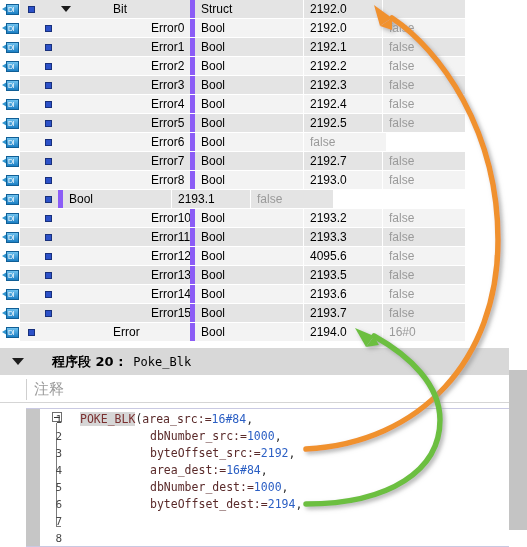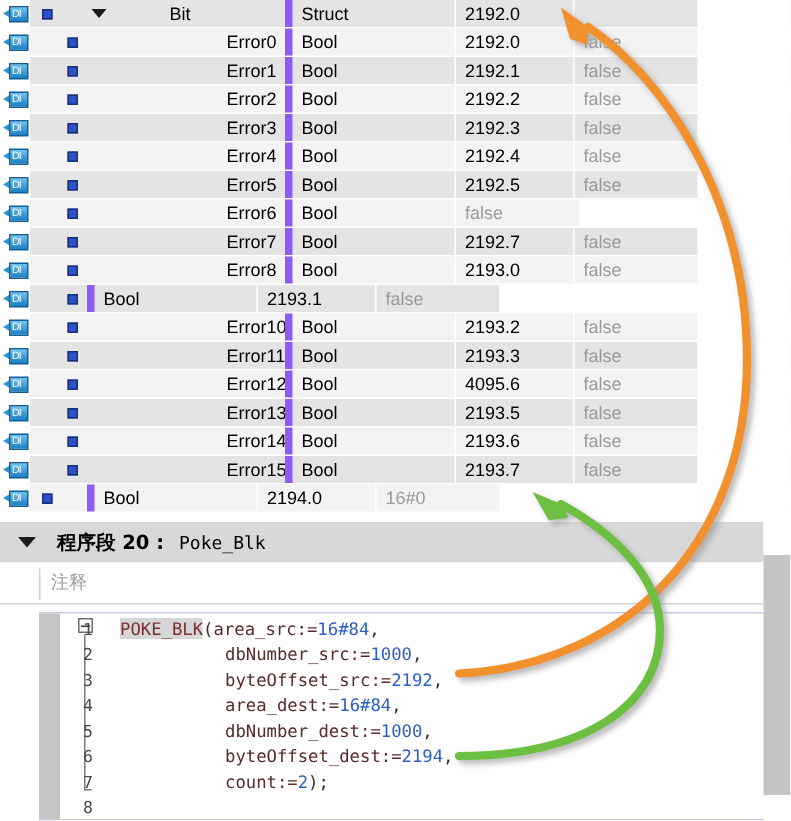--- a/index.html
+++ b/index.html
@@ -85,38 +85,38 @@
     position:absolute; left:0; top:0; width:509px; height:27px;
     background:#d8d8d8;
     display:flex; align-items:center;
   }
   .nethdr .tri {
     margin-left:12px; width:0;height:0;
     border-left:6px solid transparent; border-right:6px solid transparent;
     border-top:7px solid #1d1d1d;
   }
   .nethdr .title {
-    margin-left:14px; font-size:13px; font-weight:bold; color:#000;
+    margin-left:28px; font-size:13px; font-weight:bold; color:#000;
     font-family:"DejaVu Sans","Liberation Sans",sans-serif;
   }
   .nethdr .subtitle {
     margin-left:10px; font-size:12px; color:#000;
     font-family:"DejaVu Sans Mono","Liberation Mono",monospace;
   }
 
   .cmtbar {
     position:absolute; left:0; top:27px; width:509px; height:28px;
     background:#ffffff; border-bottom:1px solid #d5d5d5;
   }
   .cmtbox {
     position:absolute; left:26px; top:4px; width:470px; height:21px;
     border-left:1px solid #cfcfcf;
   }
   .cmtbox span {
-    position:absolute; left:7px; top:1px; font-size:12px; color:#9b9b9b;
+    position:absolute; left:7px; top:1px; font-size:15px; color:#9b9b9b;
     font-family:"DejaVu Sans","Liberation Sans",sans-serif;
   }
 
   
   .code {
     position:absolute; left:26px; top:60px; width:483px; height:139px;
     background:#ffffff;
     border-top:1px solid #c9c9e2;
     border-bottom:1px solid #c9c9e2;
   }
@@ -596,20 +596,23 @@
       <div class="row alt">
         <div class="c-icon">
           <span class="tagicon">
             <span class="point"></span>
             <span class="body"></span>
             <span class="glyph">DI</span>
           </span>
         </div>
         <div class="c-dot">
           <span class="sqdot lvl1"></span>
+        </div>
+        <div class="c-name">
+          <span class="txt name-l1">Error</span>
         </div>
         <div class="c-type">
           <span class="txt type-t">Bool</span>
         </div>
         <div class="c-off">
           <span class="txt off-t">2194.0</span>
         </div>
         <div class="c-val">
           <span class="txt val-t">16#0</span>
         </div>
@@ -635,21 +638,21 @@
       <div class="gutter"></div>
       <div class="collapse"></div>
       <div class="vbar"></div>
       <div class="codelines" id="codelines">
           <div class="cline"><span class="ln">1</span><span class="ctext" style="left:40px"><span class="kw">POKE_BLK</span><span class="pun">(</span><span class="parm">area_src:=</span><span class="num">16#84</span><span class="pun">,</span></span></div>
           <div class="cline"><span class="ln">2</span><span class="ctext" style="left:110px"><span class="parm">dbNumber_src:=</span><span class="num">1000</span><span class="pun">,</span></span></div>
           <div class="cline"><span class="ln">3</span><span class="ctext" style="left:110px"><span class="parm">byteOffset_src:=</span><span class="num">2192</span><span class="pun">,</span></span></div>
           <div class="cline"><span class="ln">4</span><span class="ctext" style="left:110px"><span class="parm">area_dest:=</span><span class="num">16#84</span><span class="pun">,</span></span></div>
           <div class="cline"><span class="ln">5</span><span class="ctext" style="left:110px"><span class="parm">dbNumber_dest:=</span><span class="num">1000</span><span class="pun">,</span></span></div>
           <div class="cline"><span class="ln">6</span><span class="ctext" style="left:110px"><span class="parm">byteOffset_dest:=</span><span class="num">2194</span><span class="pun">,</span></span></div>
-          <div class="cline"><span class="ln">7</span><span class="ctext" style="left:110px"><span class="parm">count:=</span><span class="num">2</span><span class="pun">);</span></span></div>
+          <div class="cline"><span class="ln">7</span></div>
           <div class="cline"><span class="ln">8</span><span class="ctext" style="left:110px"></span></div>
         </div>
     </div>
   </div>
 
   <div class="scrollstrip"></div>
   <div class="scrollthumb"></div>
 
   <svg class="anno" viewBox="0 0 527 547">
     <defs>

